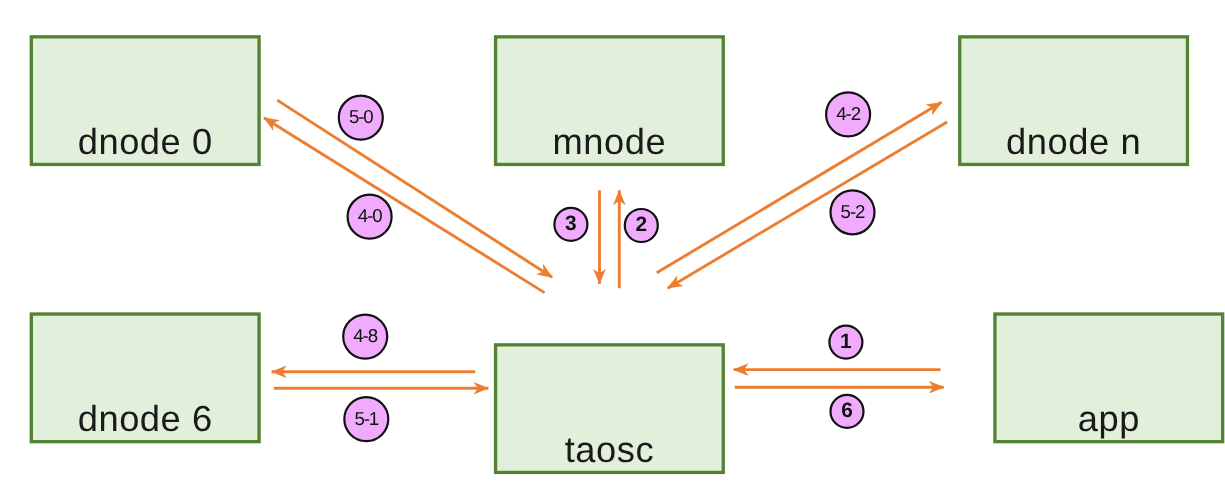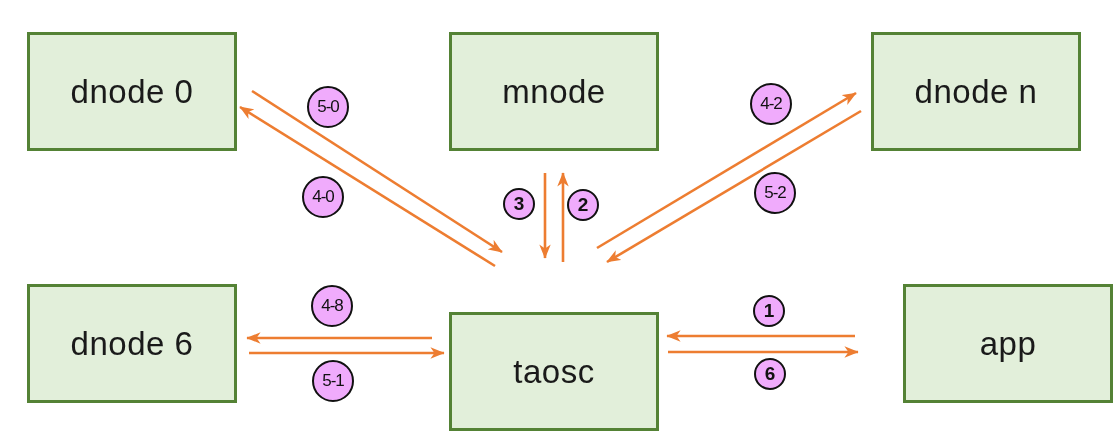--- a/index.html
+++ b/index.html
@@ -22,21 +22,21 @@
     height: 438px;
   }
   .node {
     position: absolute;
     width: 210px;
     height: 119px;
     box-sizing: border-box;
     background: #e2efda;
     border: 3px solid #548235;
     display: flex;
-    align-items: center;
+    align-items: flex-end;
     justify-content: center;
   }
   .node-label {
     font-size: 33px;
     color: #1a1a1a;
     letter-spacing: 0.5px;
     white-space: nowrap;
   }
   .badge {
     position: absolute;
@@ -66,21 +66,21 @@
   }
   
   #node-dnode0 { left: 27px;  top: 32px; }
   #node-mnode  { left: 449px; top: 32px; }
   #node-dnoden { left: 871px; top: 32px; }
   #node-dnode1 { left: 27px;  top: 284px; }
   #node-taosc  { left: 449px; top: 284px; margin-top: 28px; }
   #node-app    { left: 903px; top: 284px; }
   
   #badge-5-0 { left: 307px; top: 86px;  }
-  #badge-4-0 { left: 302px; top: 176px; text-align: right; }
+  #badge-4-0 { left: 315px; top: 176px; text-align: right; }
   #badge-3   { left: 503px; top: 188px; }
   #badge-2   { left: 567px; top: 189px; }
   #badge-4-2 { left: 750px; top: 83px;  }
   #badge-5-2 { left: 754px; top: 172px; }
   #badge-4-1 { left: 311px; top: 285px; }
   #badge-5-1 { left: 312px; top: 360px; }
   #badge-1   { left: 753px; top: 295px; }
   #badge-6   { left: 754px; top: 358px; }
 </style>
 </head>

